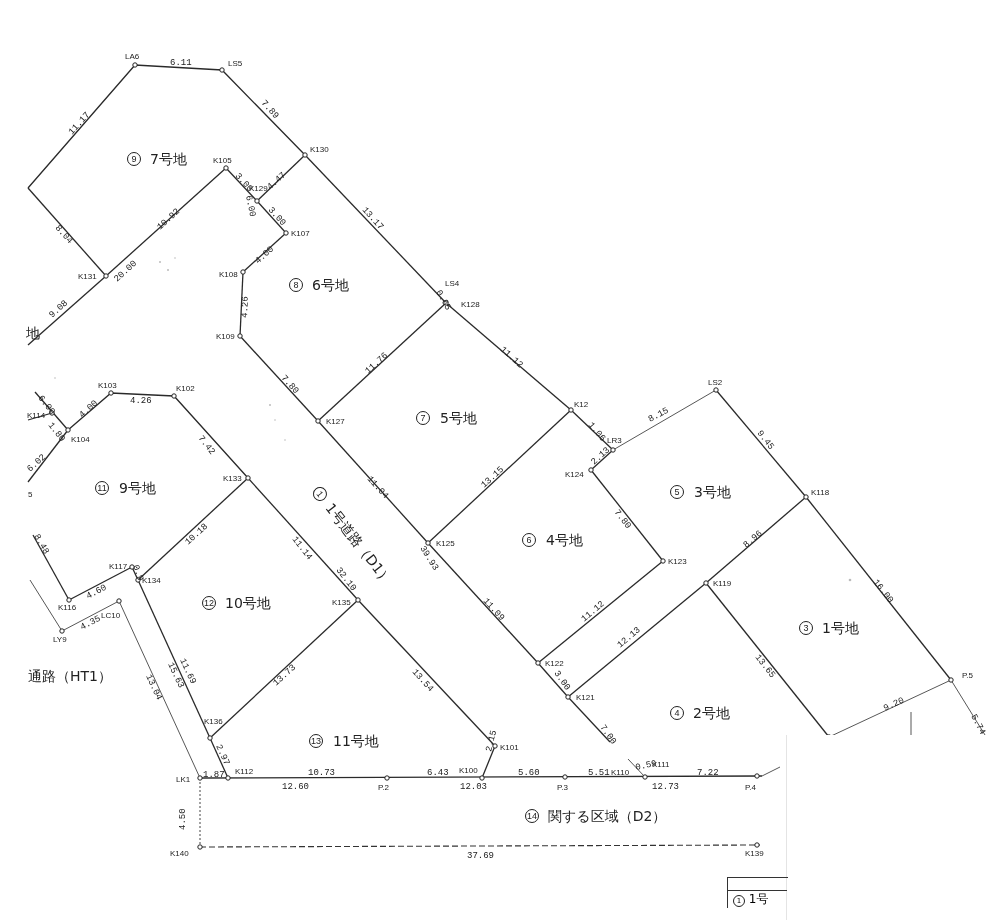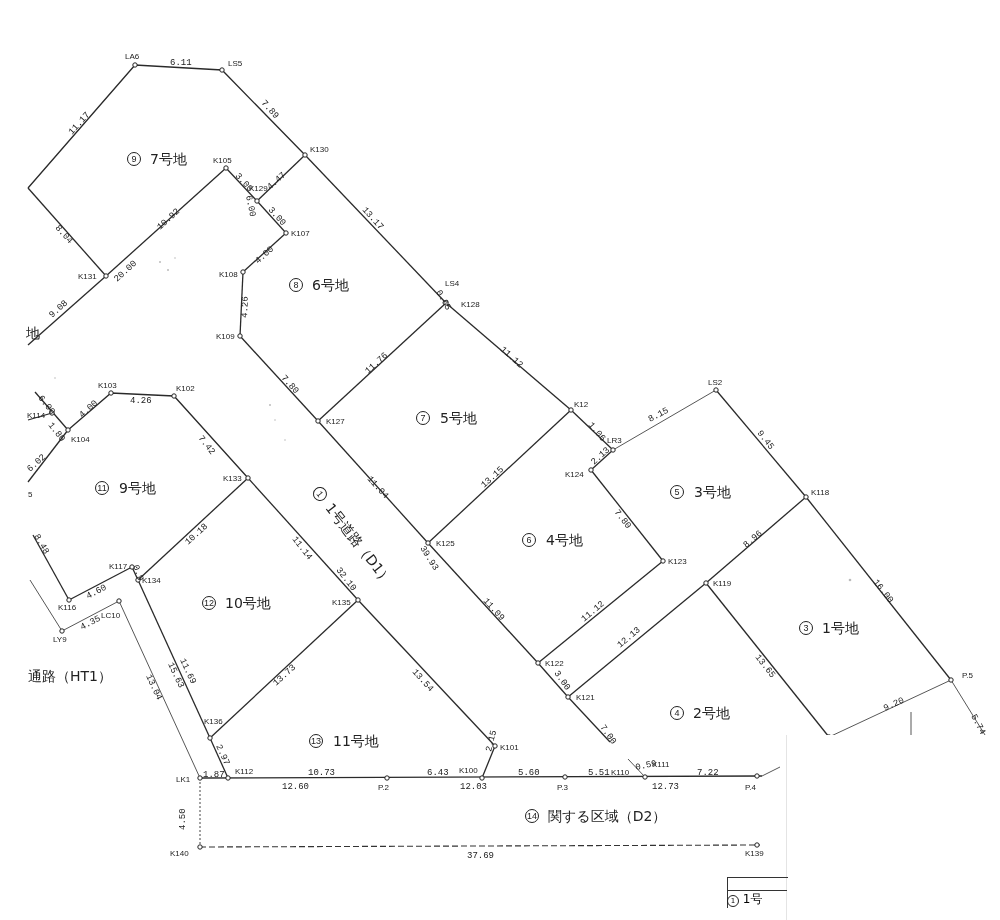--- a/index.html
+++ b/index.html
@@ -10,21 +10,21 @@
   .ln-dash { stroke:#333; stroke-width:1.1; fill:none; stroke-dasharray:6 3; }
   .ln-dot { stroke:#444; stroke-width:1; fill:none; stroke-dasharray:2 2; }
   .pt { fill:#fff; stroke:#222; stroke-width:1; }
   .pl { font-family:"Liberation Sans", sans-serif; font-size:8px; fill:#222; }
   .dim { font-family:"Liberation Mono", monospace; font-size:9px; fill:#222; }
   .lot { font-family:"DejaVu Sans", sans-serif; font-size:14px; fill:#222; }
   .circ { fill:none; stroke:#222; stroke-width:1; }
   .cnum { font-family:"Liberation Sans", sans-serif; font-size:9px; fill:#222; text-anchor:middle; }
   .overlay { position:absolute; left:786px; top:735px; width:214px; height:185px; background:#fff; border-left:1px solid #e4e4e4; }
   .legend-box { position:absolute; left:727px; top:877px; width:60px; height:30px; border-left:1px solid #333; border-top:1px solid #333; }
-  .legend-row { position:absolute; left:727px; top:890px; width:60px; border-top:1px solid #333; font-size:12px; padding-left:0; box-sizing:border-box; white-space:nowrap; overflow:hidden; }
+  .legend-row { position:absolute; left:727px; top:890px; width:60px; border-top:1px solid #333; font-size:12px; padding-left:6px; box-sizing:border-box; white-space:nowrap; overflow:hidden; }
   .speck { fill:#bbb; }
 </style>
 </head>
 <body>
 
 <svg id="map" viewBox="0 0 1000 920" xmlns="http://www.w3.org/2000/svg">
 
   <g>
 
     <polyline class="ln" points="28,188 135,65 222,70 305,155"></polyline>

